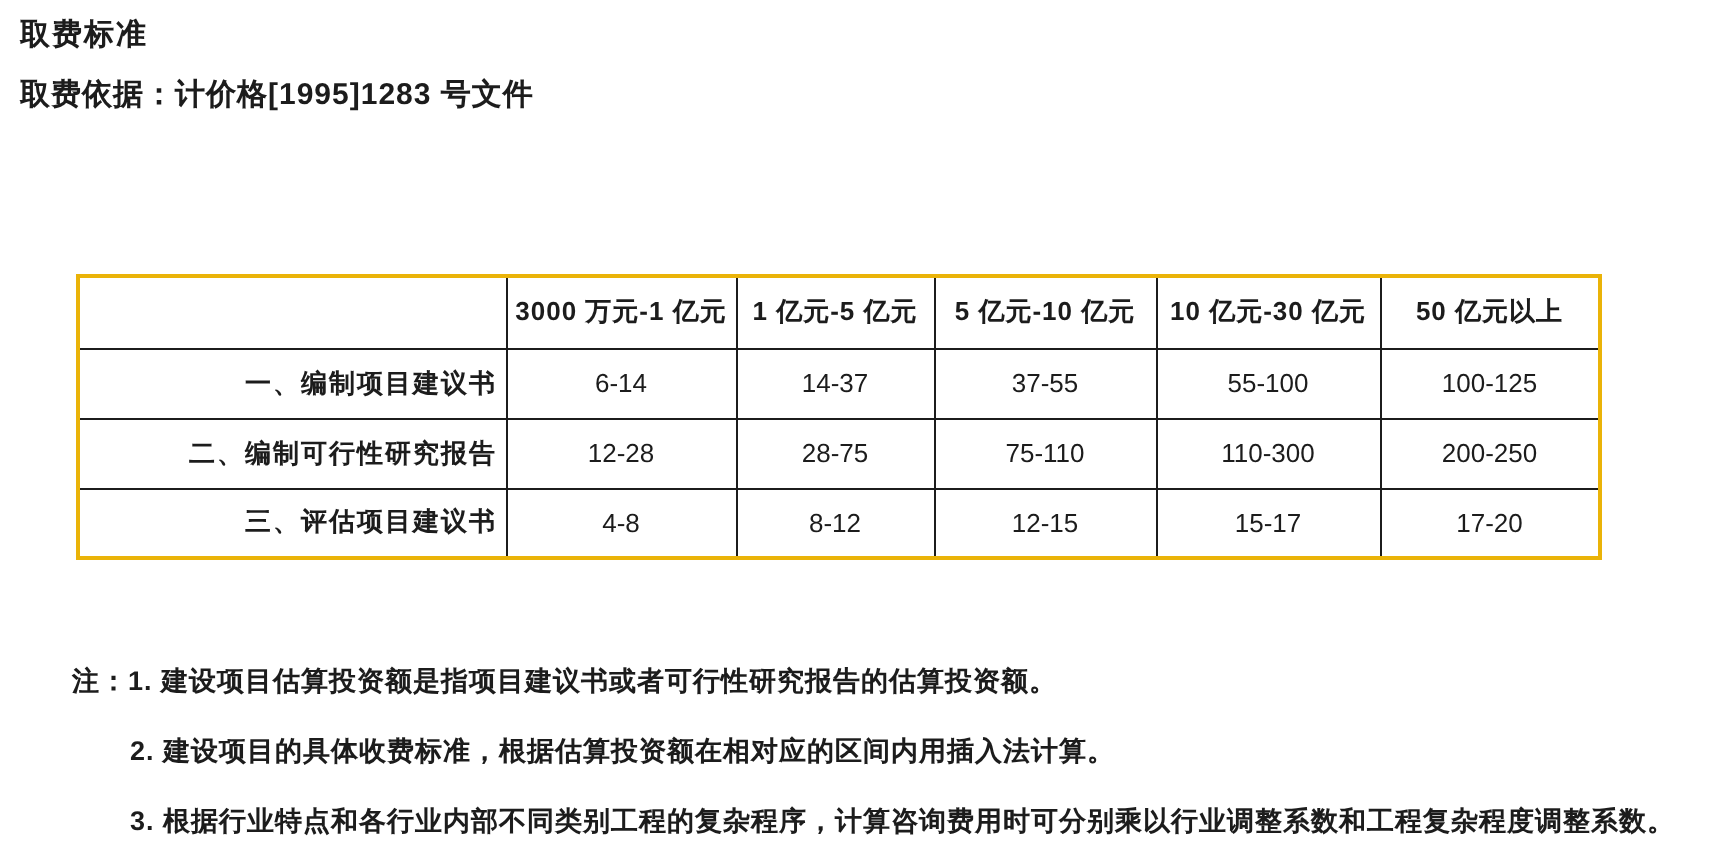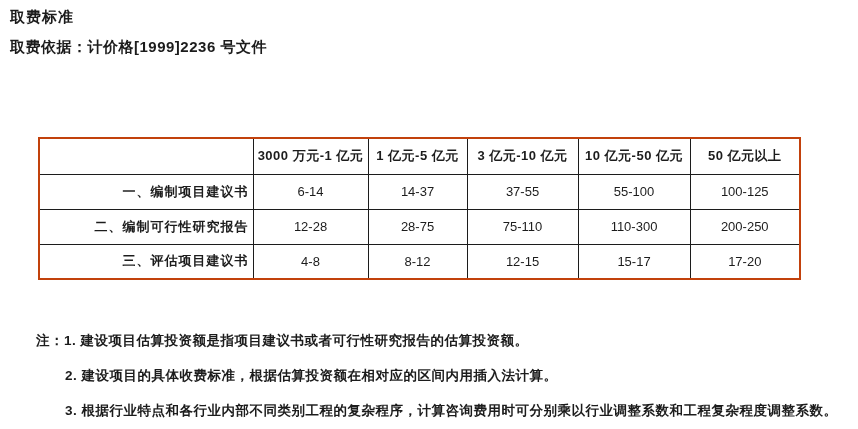--- a/index.html
+++ b/index.html
@@ -43,21 +43,21 @@
     font-weight: bold;
     letter-spacing: 1px;
   }
   table.fee-table {
     position: absolute;
     left: 38px;
     top: 137px;
     border-collapse: collapse;
     table-layout: fixed;
     font-size: 13px;
-    border: 2px solid #c2410c;
+    border: 2px solid #eab308;
   }
   table.fee-table td, table.fee-table th {
     border: 1px solid #1c1c1c;
     padding: 0 4px;
     height: 35px;
     text-align: center;
     vertical-align: middle;
     font-weight: normal;
     overflow: hidden;
     white-space: nowrap;
@@ -94,39 +94,39 @@
     margin-left: 29px;
   }
 </style>
 </head>
 <body>
 
 <div class="page">
 
   <div class="doc-title">取费标准</div>
 
-  <div class="doc-basis">取费依据：计价格[1999]2236 号文件</div>
+  <div class="doc-basis">取费依据：计价格[1995]1283 号文件</div>
 
 
   <table class="fee-table">
     <colgroup>
       <col style="width:214px">
       <col style="width:115px">
       <col style="width:99px">
       <col style="width:111px">
       <col style="width:112px">
       <col style="width:110px">
     </colgroup>
     <thead>
       <tr>
         <th class="col-head"></th>
         <th class="col-head">3000 万元-1 亿元</th>
         <th class="col-head">1 亿元-5 亿元</th>
-        <th class="col-head">3 亿元-10 亿元</th>
-        <th class="col-head">10 亿元-50 亿元</th>
+        <th class="col-head">5 亿元-10 亿元</th>
+        <th class="col-head">10 亿元-30 亿元</th>
         <th class="col-head">50 亿元以上</th>
       </tr>
     </thead>
     <tbody>
       <tr>
         <td class="row-label">一、编制项目建议书</td>
         <td>6-14</td>
         <td>14-37</td>
         <td>37-55</td>
         <td>55-100</td>

